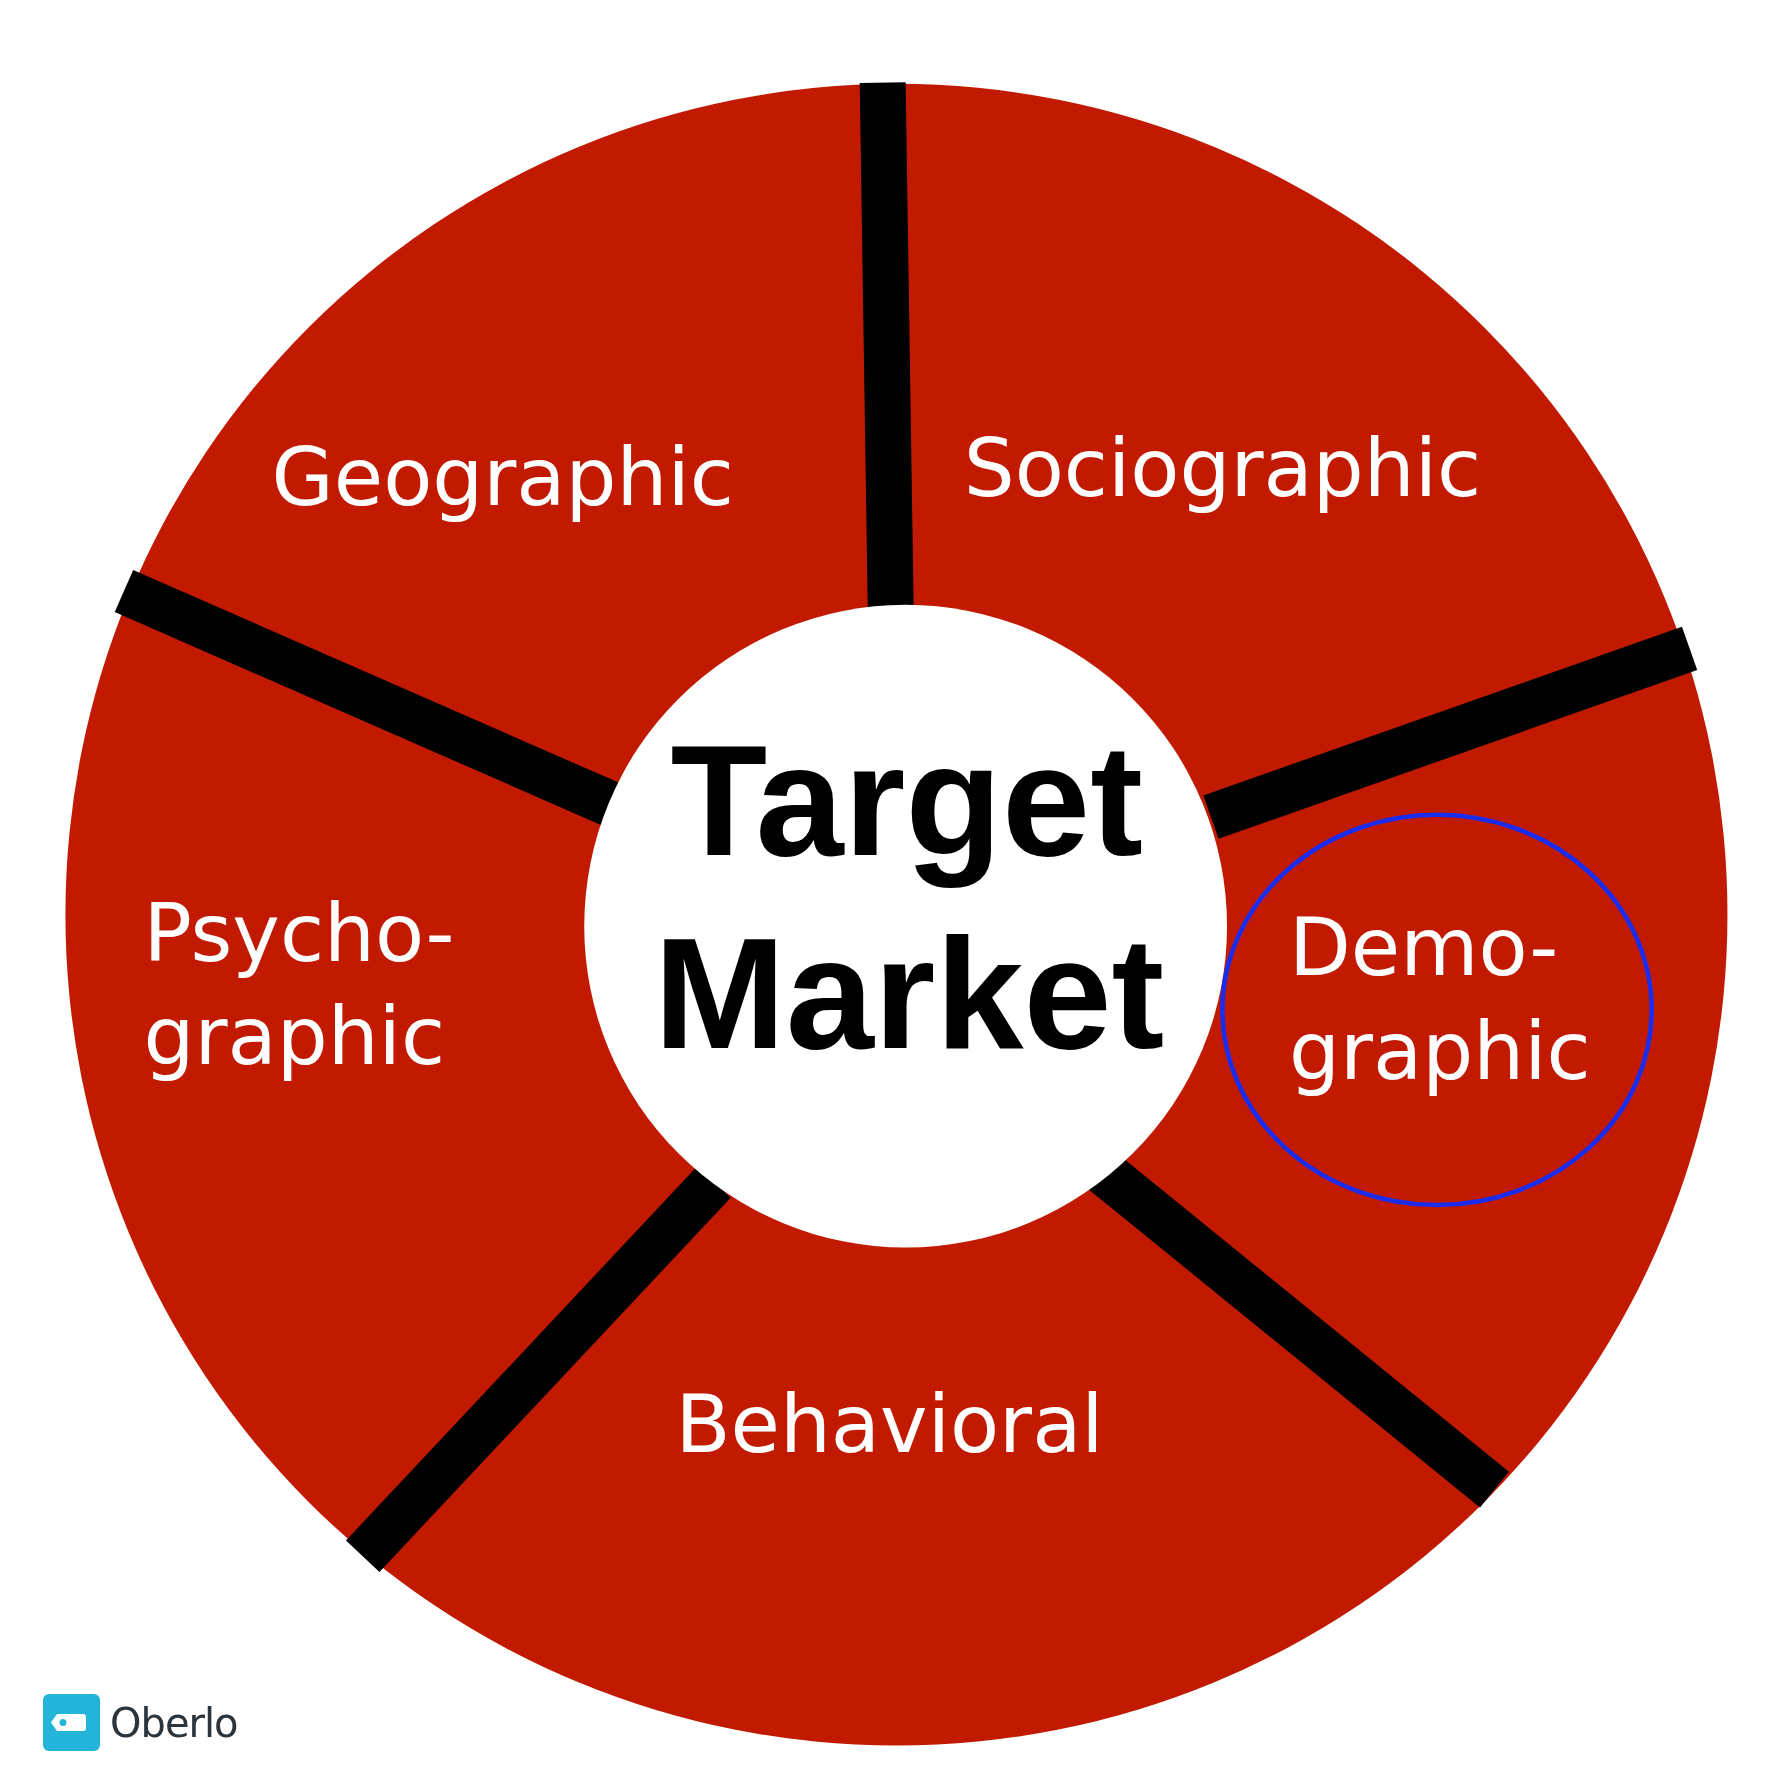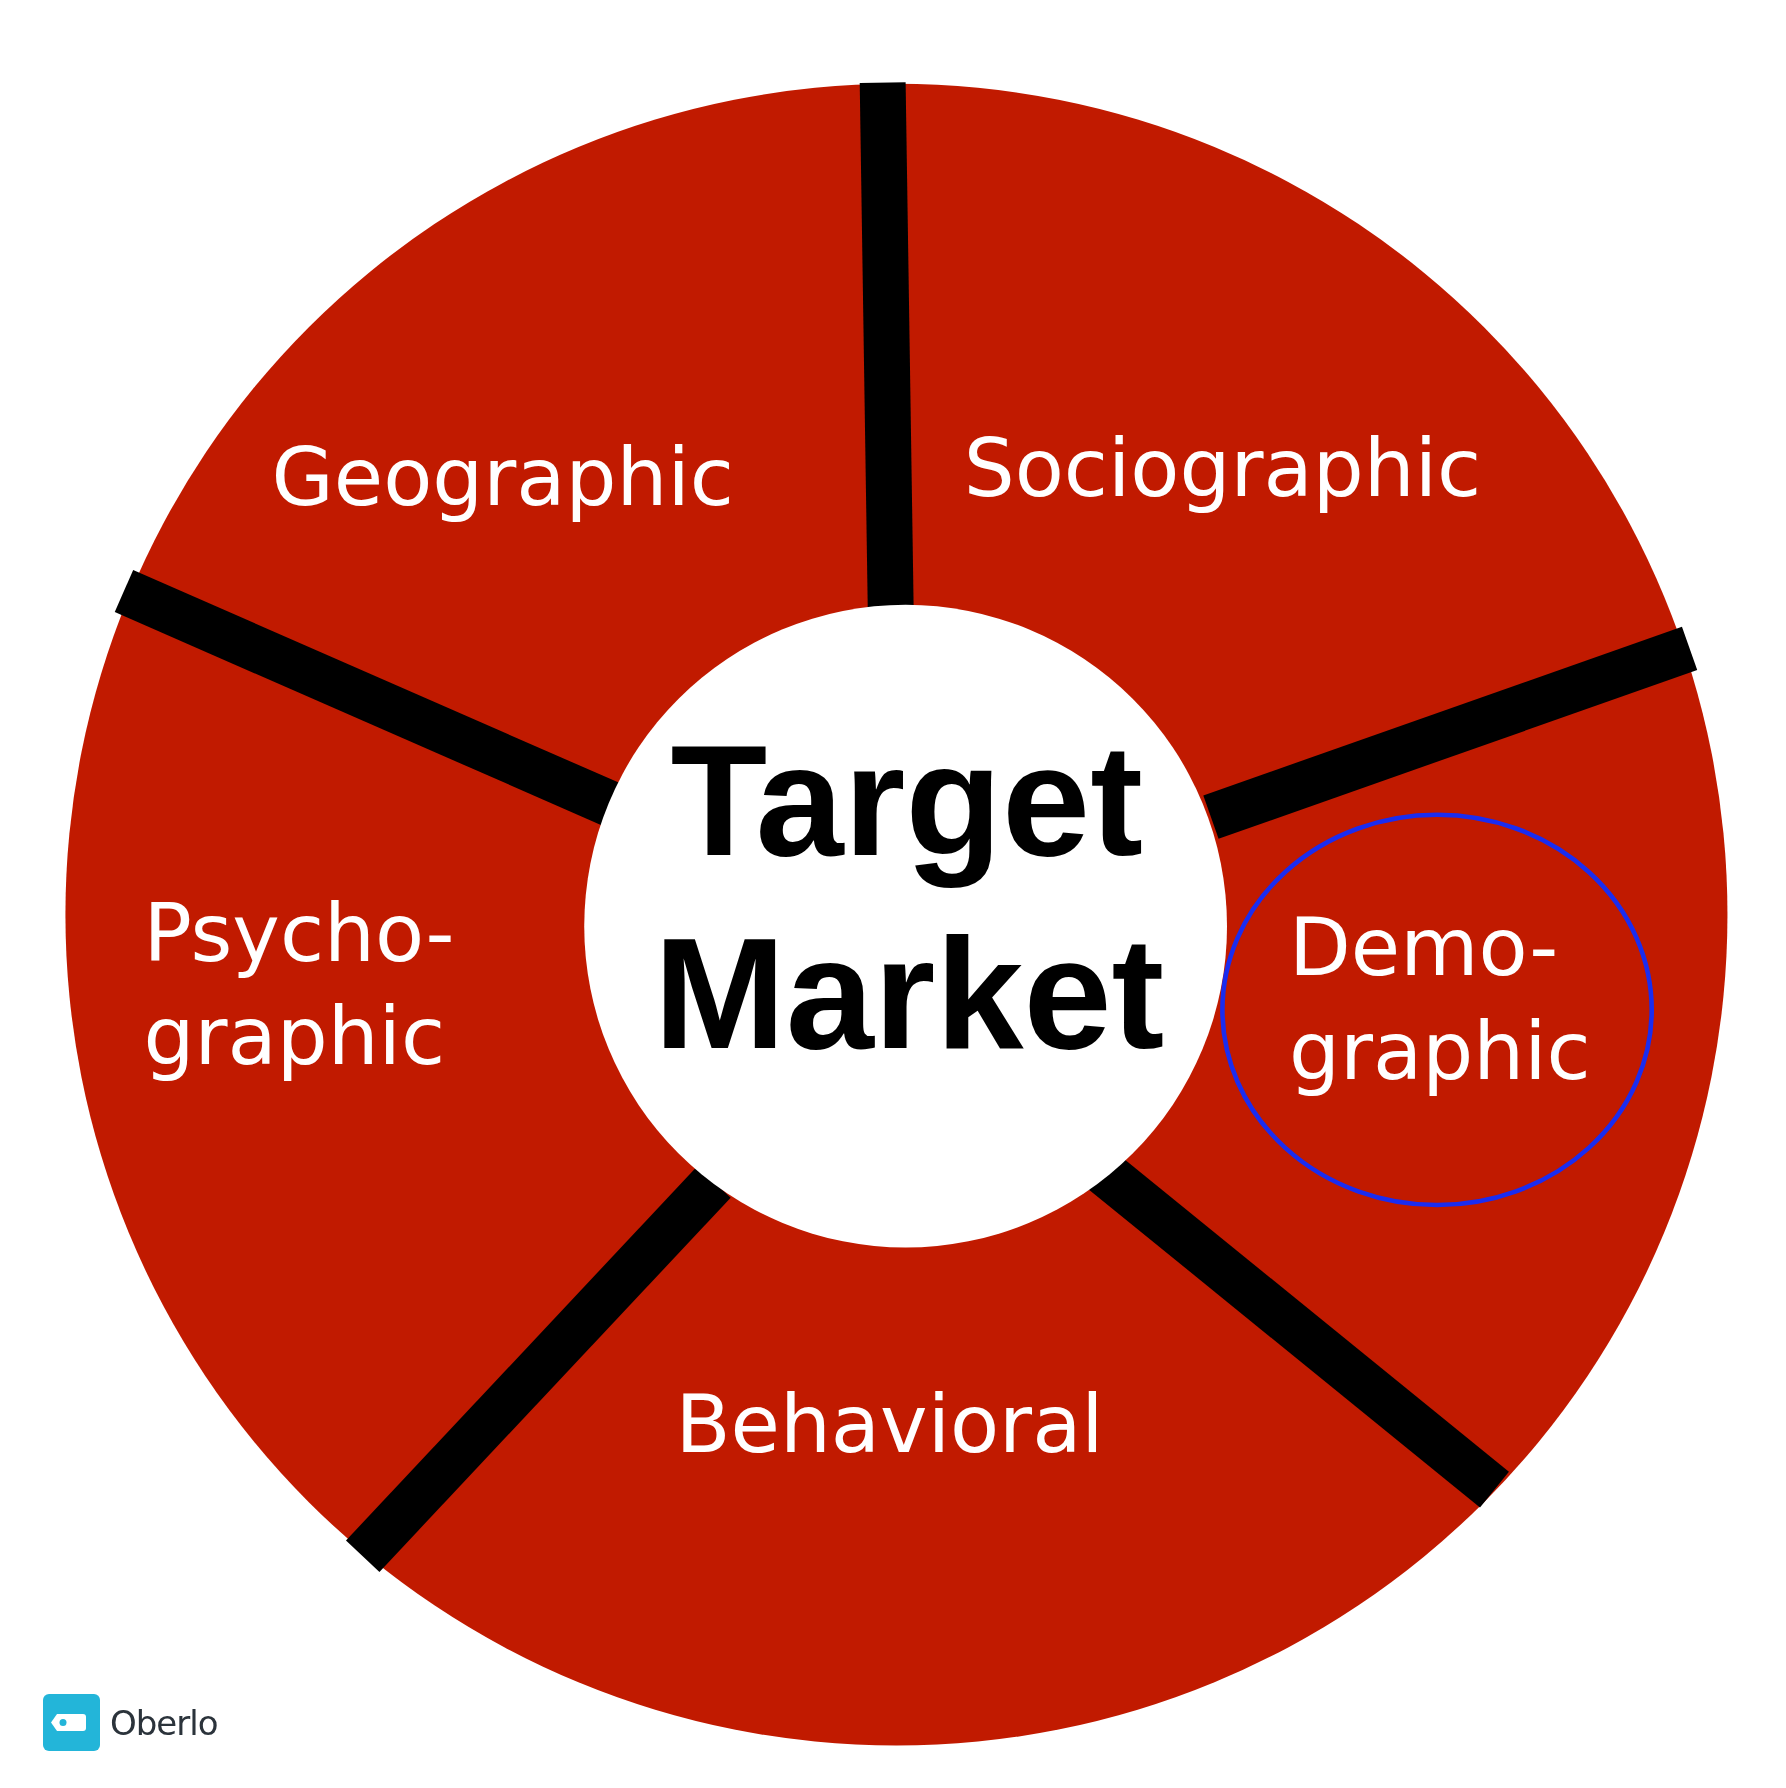--- a/index.html
+++ b/index.html
@@ -2,21 +2,21 @@
 <html><head>
   <meta charset="utf-8">
   <style>
     html, body { margin: 0; padding: 0; background: #ffffff; }
     body { width: 1786px; height: 1788px; overflow: hidden; position: relative; }
     svg.diagram { position: absolute; left: 0; top: 0; width: 1786px; height: 1788px; }
     .seg-label { font-family: "DejaVu Sans", sans-serif; fill: #ffffff; font-size: 70px; }
     .center-label { font-family: "Liberation Sans", sans-serif; font-weight: bold; fill: #000000; font-size: 138px; }
     .logo { position: absolute; left: 43px; top: 1694px; display: flex; align-items: center; }
     .logo-mark { width: 57px; height: 57px; border-radius: 6px; background: #23b5d9; position: relative; }
-    .logo-text { font-family: "DejaVu Sans", sans-serif; font-size: 34px; color: #2b333b; margin-left: 10px; line-height: 1; letter-spacing: -1px; }
+    .logo-text { font-family: "DejaVu Sans", sans-serif; font-size: 40px; color: #2b333b; margin-left: 10px; line-height: 1; letter-spacing: -1px; }
   </style>
 </head>
 <body>
 
 <svg class="diagram" viewBox="0 0 1556 1558" preserveAspectRatio="none" xmlns="http://www.w3.org/2000/svg">
 
   <circle cx="781" cy="797" r="724" fill="#c11a00"></circle>
 
   <g stroke="#000000" stroke-width="40" stroke-linecap="butt">
     <line x1="769" y1="72" x2="776" y2="530"></line>

